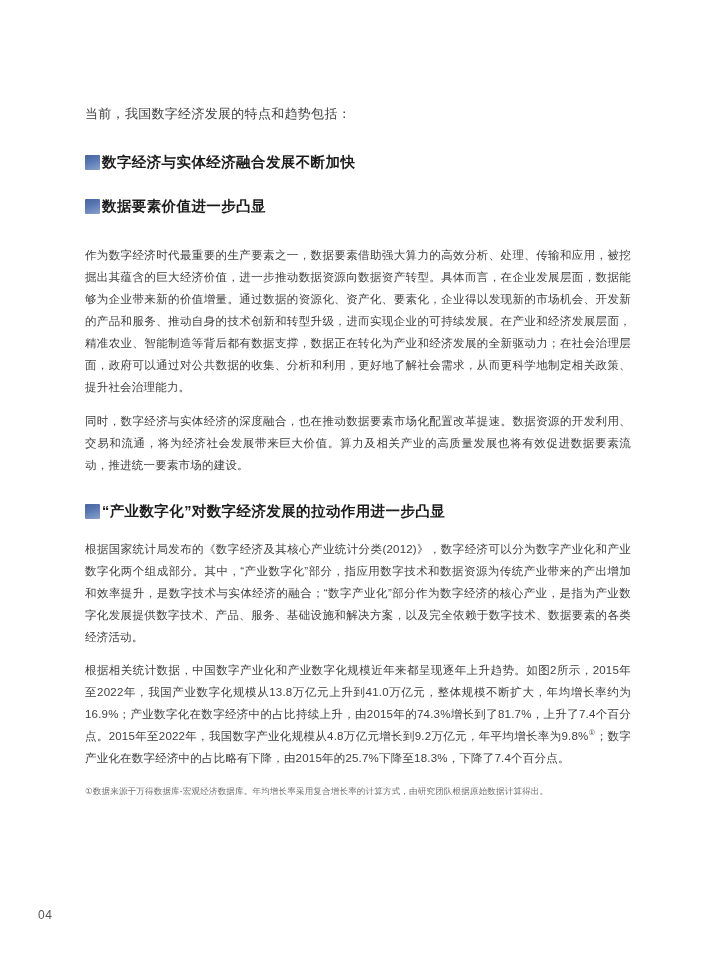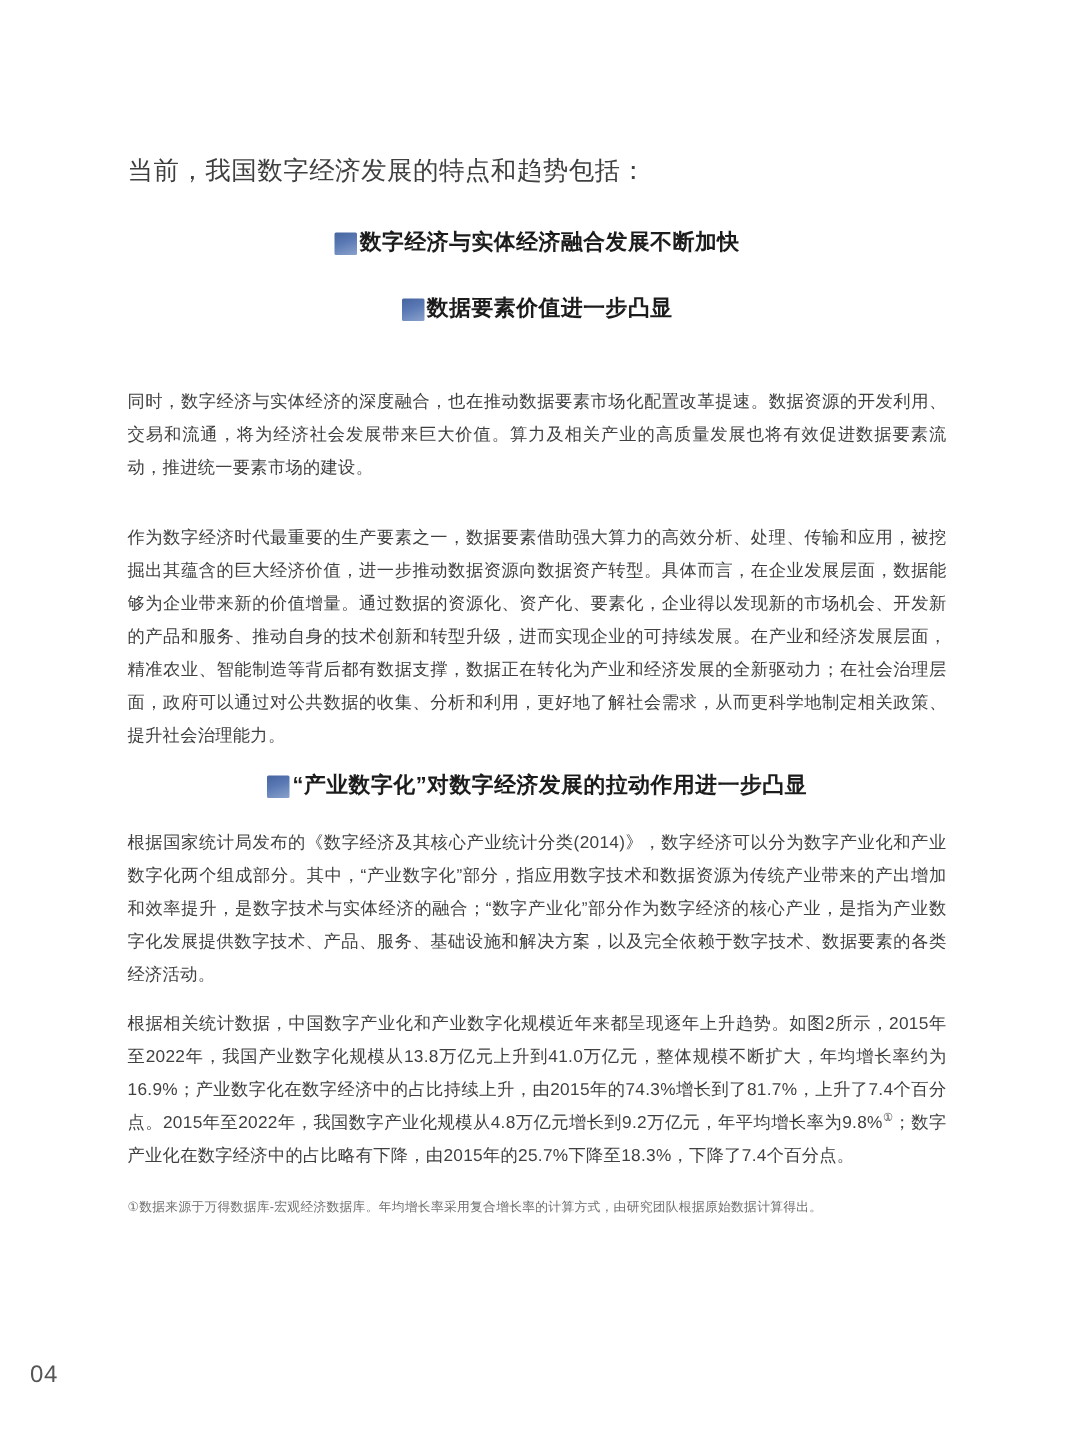--- a/index.html
+++ b/index.html
@@ -17,31 +17,30 @@
     box-sizing: border-box;
   }
   .content {
     position: absolute;
     left: 85px;
     top: 103px;
     width: 546px;
   }
   .intro {
     margin: 0 0 27px 0;
-    font-size: 17px;
+    font-size: 13px;
     line-height: 22px;
     color: #3f3f3f;
     letter-spacing: 0.3px;
   }
   .heading-row {
     display: flex;
     align-items: center;
     gap: 2px;
     height: 20px;
-    justify-content: center;
   }
   .bullet {
     flex: 0 0 auto;
     width: 15px;
     height: 15px;
     border-radius: 1px;
     background: linear-gradient(160deg, #46649e 0%, #5b7ab5 45%, #8aa1cb 100%);
   }
   .heading-text {
     margin: 0;
@@ -55,42 +54,42 @@
     margin: 0;
     font-size: 11.5px;
     line-height: 22px;
     color: #404040;
     text-align: justify;
     letter-spacing: 0.2px;
   }
   
   .mb-24 { margin-bottom: 24px; }
   .mb-25 { margin-bottom: 25px; }
-  .mb-31 { margin-bottom: 41px; }
+  .mb-31 { margin-bottom: 28px; }
   .mb-34 { margin-bottom: 17px; }
   .mb-12 { margin-bottom: 12px; }
   .mb-11 { margin-bottom: 11px; }
   .mb-0  { margin-bottom: 16px; }
   sup.fn-marker {
     font-size: 7.5px;
     line-height: 0;
     vertical-align: super;
   }
   .footnote {
     margin: 9px 0 0 0;
     font-size: 8.5px;
     line-height: 12px;
     color: #6e6e6e;
     letter-spacing: 0.2px;
   }
   .page-number {
     position: absolute;
-    left: 20px;
+    left: 38px;
     top: 908px;
-    font-size: 16px;
+    font-size: 12px;
     color: #555555;
     letter-spacing: 0.5px;
     text-align: center;
   }
 </style>
 </head>
 <body>
 
 <div class="page">
   <div class="content">
@@ -102,30 +101,30 @@
         <span class="bullet"></span>
         <h2 class="heading-text">数字经济与实体经济融合发展不断加快</h2>
       </div>
     </div>
 
     <div>
       <div class="heading-row mb-31">
         <span class="bullet"></span>
         <h2 class="heading-text">数据要素价值进一步凸显</h2>
       </div>
+      <p class="body-para mb-12">作为数字经济时代最重要的生产要素之一，数据要素借助强大算力的高效分析、处理、传输和应用，被挖掘出其蕴含的巨大经济价值，进一步推动数据资源向数据资产转型。具体而言，在企业发展层面，数据能够为企业带来新的价值增量。通过数据的资源化、资产化、要素化，企业得以发现新的市场机会、开发新的产品和服务、推动自身的技术创新和转型升级，进而实现企业的可持续发展。在产业和经济发展层面，精准农业、智能制造等背后都有数据支撑，数据正在转化为产业和经济发展的全新驱动力；在社会治理层面，政府可以通过对公共数据的收集、分析和利用，更好地了解社会需求，从而更科学地制定相关政策、提升社会治理能力。</p>
       <p class="body-para mb-25">同时，数字经济与实体经济的深度融合，也在推动数据要素市场化配置改革提速。数据资源的开发利用、交易和流通，将为经济社会发展带来巨大价值。算力及相关产业的高质量发展也将有效促进数据要素流动，推进统一要素市场的建设。</p>
-      <p class="body-para mb-12">作为数字经济时代最重要的生产要素之一，数据要素借助强大算力的高效分析、处理、传输和应用，被挖掘出其蕴含的巨大经济价值，进一步推动数据资源向数据资产转型。具体而言，在企业发展层面，数据能够为企业带来新的价值增量。通过数据的资源化、资产化、要素化，企业得以发现新的市场机会、开发新的产品和服务、推动自身的技术创新和转型升级，进而实现企业的可持续发展。在产业和经济发展层面，精准农业、智能制造等背后都有数据支撑，数据正在转化为产业和经济发展的全新驱动力；在社会治理层面，政府可以通过对公共数据的收集、分析和利用，更好地了解社会需求，从而更科学地制定相关政策、提升社会治理能力。</p>
     </div>
 
     <div>
       <div class="heading-row mb-34">
         <span class="bullet"></span>
         <h2 class="heading-text">“产业数字化”对数字经济发展的拉动作用进一步凸显</h2>
       </div>
-      <p class="body-para mb-11">根据国家统计局发布的《数字经济及其核心产业统计分类(2014)》，数字经济可以分为数字产业化和产业数字化两个组成部分。其中，“产业数字化”部分，指应用数字技术和数据资源为传统产业带来的产出增加和效率提升，是数字技术与实体经济的融合；“数字产业化”部分作为数字经济的核心产业，是指为产业数字化发展提供数字技术、产品、服务、基础设施和解决方案，以及完全依赖于数字技术、数据要素的各类经济活动。</p>
+      <p class="body-para mb-11">根据国家统计局发布的《数字经济及其核心产业统计分类(2012)》，数字经济可以分为数字产业化和产业数字化两个组成部分。其中，“产业数字化”部分，指应用数字技术和数据资源为传统产业带来的产出增加和效率提升，是数字技术与实体经济的融合；“数字产业化”部分作为数字经济的核心产业，是指为产业数字化发展提供数字技术、产品、服务、基础设施和解决方案，以及完全依赖于数字技术、数据要素的各类经济活动。</p>
       <p class="body-para mb-0">
         <span>根据相关统计数据，中国数字产业化和产业数字化规模近年来都呈现逐年上升趋势。如图2所示，2015年至2022年，我国产业数字化规模从13.8万亿元上升到41.0万亿元，整体规模不断扩大，年均增长率约为16.9%；产业数字化在数字经济中的占比持续上升，由2015年的74.3%增长到了81.7%，上升了7.4个百分点。2015年至2022年，我国数字产业化规模从4.8万亿元增长到9.2万亿元，年平均增长率为9.8%</span><sup class="fn-marker">①</sup><span>；数字产业化在数字经济中的占比略有下降，由2015年的25.7%下降至18.3%，下降了7.4个百分点。</span>
       </p>
       <p class="footnote">①数据来源于万得数据库-宏观经济数据库。年均增长率采用复合增长率的计算方式，由研究团队根据原始数据计算得出。</p>
     </div>
 
   </div>
 
   <div class="page-number">04</div>
 </div>

